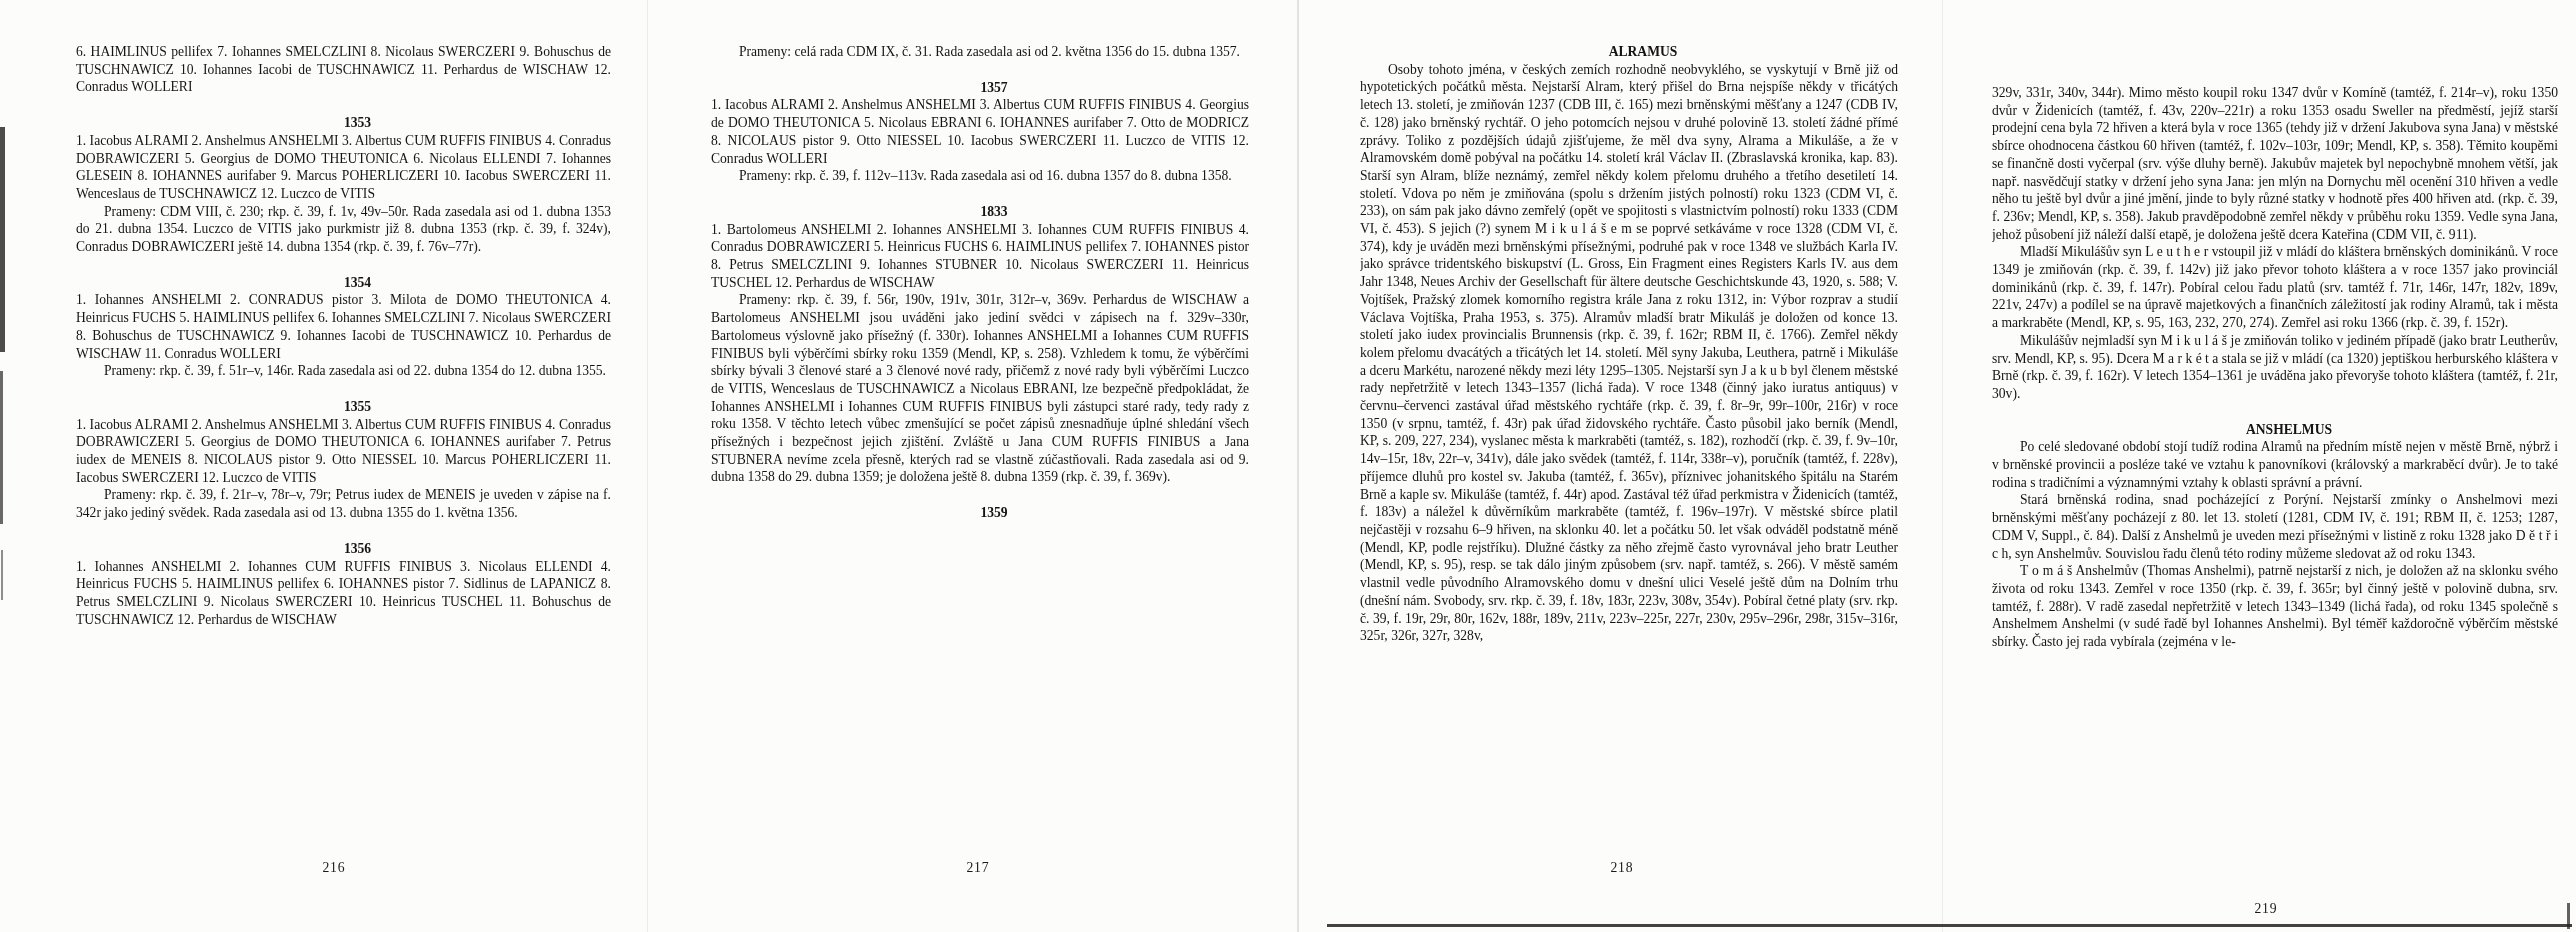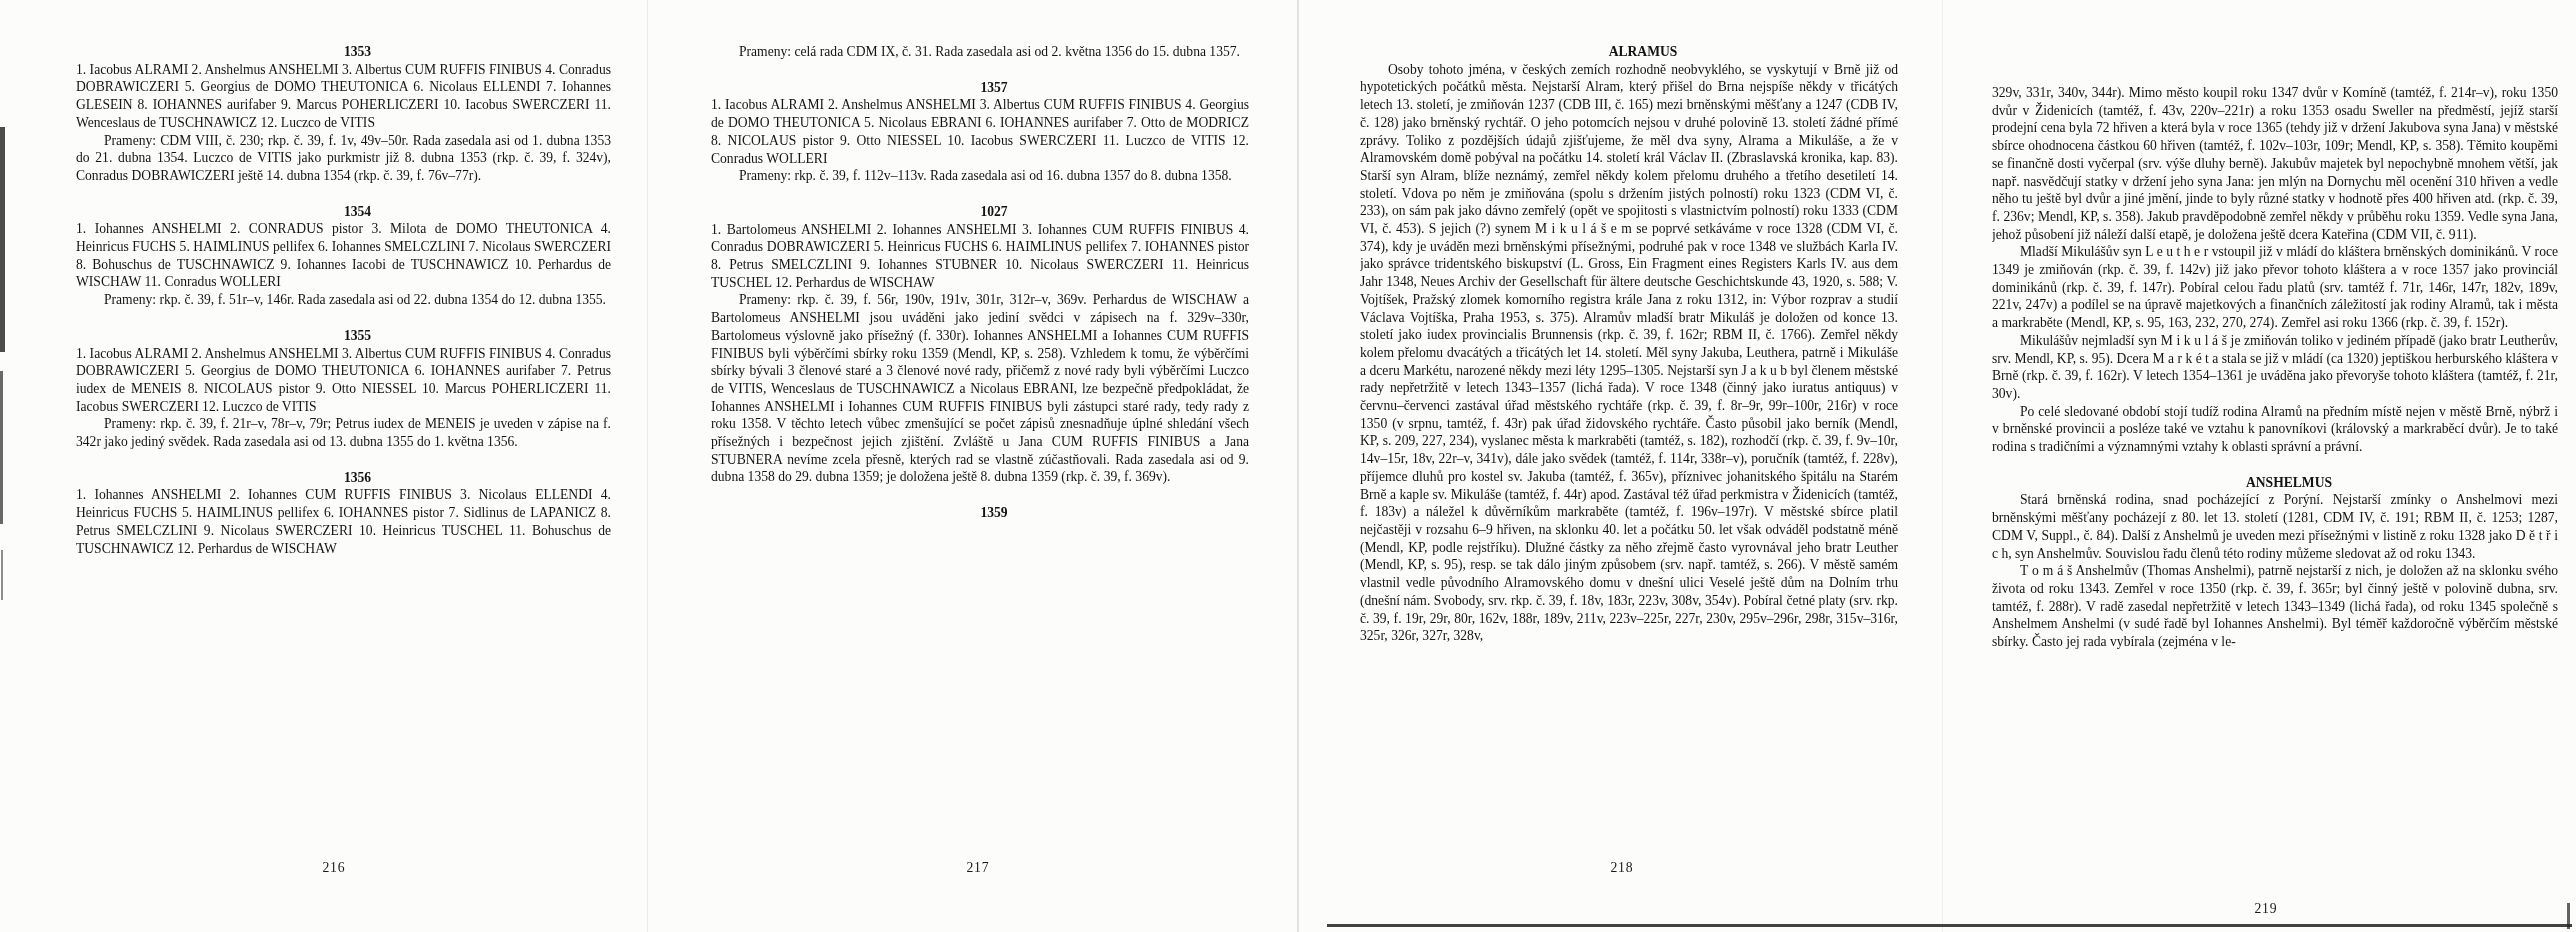--- a/index.html
+++ b/index.html
@@ -31,61 +31,62 @@
   .bottom-line{left:1327px;top:924px;width:1245px;height:2.6px;background:#23211f;opacity:.85;}
   .corner-tick{left:2567px;top:903px;width:3.4px;height:26px;background:#23211f;opacity:.7;}
 </style>
 </head>
 <body>
 
 <div class="scan">
   <div class="pages" id="pages">
       <div class="page">
         <div class="page-body">
+          <div class="blk cont">6. HAIMLINUS pellifex 7. Iohannes SMELCZLINI 8. Nicolaus SWERCZERI 9. Bohuschus de TUSCHNAWICZ 10. Iohannes Iacobi de TUSCHNAWICZ 11. Perhardus de WISCHAW 12. Conradus WOLLERI</div>
           <div class="blk year">1353</div>
           <div class="blk list">1. Iacobus ALRAMI 2. Anshelmus ANSHELMI 3. Albertus CUM RUFFIS FINIBUS 4. Conradus DOBRAWICZERI 5. Georgius de DOMO THEUTONICA 6. Nicolaus ELLENDI 7. Iohannes GLESEIN 8. IOHANNES aurifaber 9. Marcus POHERLICZERI 10. Iacobus SWERCZERI 11. Wenceslaus de TUSCHNAWICZ 12. Luczco de VITIS</div>
           <div class="blk source">Prameny: CDM VIII, č. 230; rkp. č. 39, f. 1v, 49v–50r. Rada zasedala asi od 1. dubna 1353 do 21. dubna 1354. Luczco de VITIS jako purkmistr již 8. dubna 1353 (rkp. č. 39, f. 324v), Conradus DOBRAWICZERI ještě 14. dubna 1354 (rkp. č. 39, f. 76v–77r).</div>
           <div class="blk year">1354</div>
           <div class="blk list">1. Iohannes ANSHELMI 2. CONRADUS pistor 3. Milota de DOMO THEUTONICA 4. Heinricus FUCHS 5. HAIMLINUS pellifex 6. Iohannes SMELCZLINI 7. Nicolaus SWERCZERI 8. Bohuschus de TUSCHNAWICZ 9. Iohannes Iacobi de TUSCHNAWICZ 10. Perhardus de WISCHAW 11. Conradus WOLLERI</div>
           <div class="blk source">Prameny: rkp. č. 39, f. 51r–v, 146r. Rada zasedala asi od 22. dubna 1354 do 12. dubna 1355.</div>
           <div class="blk year">1355</div>
           <div class="blk list">1. Iacobus ALRAMI 2. Anshelmus ANSHELMI 3. Albertus CUM RUFFIS FINIBUS 4. Conradus DOBRAWICZERI 5. Georgius de DOMO THEUTONICA 6. IOHANNES aurifaber 7. Petrus iudex de MENEIS 8. NICOLAUS pistor 9. Otto NIESSEL 10. Marcus POHERLICZERI 11. Iacobus SWERCZERI 12. Luczco de VITIS</div>
           <div class="blk source">Prameny: rkp. č. 39, f. 21r–v, 78r–v, 79r; Petrus iudex de MENEIS je uveden v zápise na f. 342r jako jediný svědek. Rada zasedala asi od 13. dubna 1355 do 1. května 1356.</div>
           <div class="blk year">1356</div>
           <div class="blk list">1. Iohannes ANSHELMI 2. Iohannes CUM RUFFIS FINIBUS 3. Nicolaus ELLENDI 4. Heinricus FUCHS 5. HAIMLINUS pellifex 6. IOHANNES pistor 7. Sidlinus de LAPANICZ 8. Petrus SMELCZLINI 9. Nicolaus SWERCZERI 10. Heinricus TUSCHEL 11. Bohuschus de TUSCHNAWICZ 12. Perhardus de WISCHAW</div>
         </div>
         <div class="pagenum">216</div>
       </div>
       <div class="page">
         <div class="page-body">
           <div class="blk source">Prameny: celá rada CDM IX, č. 31. Rada zasedala asi od 2. května 1356 do 15. dubna 1357.</div>
           <div class="blk year">1357</div>
           <div class="blk list">1. Iacobus ALRAMI 2. Anshelmus ANSHELMI 3. Albertus CUM RUFFIS FINIBUS 4. Georgius de DOMO THEUTONICA 5. Nicolaus EBRANI 6. IOHANNES aurifaber 7. Otto de MODRICZ 8. NICOLAUS pistor 9. Otto NIESSEL 10. Iacobus SWERCZERI 11. Luczco de VITIS 12. Conradus WOLLERI</div>
           <div class="blk source">Prameny: rkp. č. 39, f. 112v–113v. Rada zasedala asi od 16. dubna 1357 do 8. dubna 1358.</div>
-          <div class="blk year">1027</div>
+          <div class="blk year">1833</div>
           <div class="blk list">1. Bartolomeus ANSHELMI 2. Iohannes ANSHELMI 3. Iohannes CUM RUFFIS FINIBUS 4. Conradus DOBRAWICZERI 5. Heinricus FUCHS 6. HAIMLINUS pellifex 7. IOHANNES pistor 8. Petrus SMELCZLINI 9. Iohannes STUBNER 10. Nicolaus SWERCZERI 11. Heinricus TUSCHEL 12. Perhardus de WISCHAW</div>
           <div class="blk source">Prameny: rkp. č. 39, f. 56r, 190v, 191v, 301r, 312r–v, 369v. Perhardus de WISCHAW a Bartolomeus ANSHELMI jsou uváděni jako jediní svědci v zápisech na f. 329v–330r, Bartolomeus výslovně jako přísežný (f. 330r). Iohannes ANSHELMI a Iohannes CUM RUFFIS FINIBUS byli výběrčími sbírky roku 1359 (Mendl, KP, s. 258). Vzhledem k tomu, že výběrčími sbírky bývali 3 členové staré a 3 členové nové rady, přičemž z nové rady byli výběrčími Luczco de VITIS, Wenceslaus de TUSCHNAWICZ a Nicolaus EBRANI, lze bezpečně předpokládat, že Iohannes ANSHELMI i Iohannes CUM RUFFIS FINIBUS byli zástupci staré rady, tedy rady z roku 1358. V těchto letech vůbec zmenšující se počet zápisů znesnadňuje úplné shledání všech přísežných i bezpečnost jejich zjištění. Zvláště u Jana CUM RUFFIS FINIBUS a Jana STUBNERA nevíme zcela přesně, kterých rad se vlastně zúčastňovali. Rada zasedala asi od 9. dubna 1358 do 29. dubna 1359; je doložena ještě 8. dubna 1359 (rkp. č. 39, f. 369v).</div>
           <div class="blk year">1359</div>
         </div>
         <div class="pagenum">217</div>
       </div>
       <div class="page">
         <div class="page-body">
           <div class="blk entry">ALRAMUS</div>
           <div class="blk para">Osoby tohoto jména, v českých zemích rozhodně neobvyklého, se vyskytují v Brně již od hypotetických počátků města. Nejstarší Alram, který přišel do Brna nejspíše někdy v třicátých letech 13. století, je zmiňován 1237 (CDB III, č. 165) mezi brněnskými měšťany a 1247 (CDB IV, č. 128) jako brněnský rychtář. O jeho potomcích nejsou v druhé polovině 13. století žádné přímé zprávy. Toliko z pozdějších údajů zjišťujeme, že měl dva syny, Alrama a Mikuláše, a že v Alramovském domě pobýval na počátku 14. století král Václav II. (Zbraslavská kronika, kap. 83). Starší syn Alram, blíže neznámý, zemřel někdy kolem přelomu druhého a třetího desetiletí 14. století. Vdova po něm je zmiňována (spolu s držením jistých polností) roku 1323 (CDM VI, č. 233), on sám pak jako dávno zemřelý (opět ve spojitosti s vlastnictvím polností) roku 1333 (CDM VI, č. 453). S jejich (?) synem M i k u l á š e m se poprvé setkáváme v roce 1328 (CDM VI, č. 374), kdy je uváděn mezi brněnskými přísežnými, podruhé pak v roce 1348 ve službách Karla IV. jako správce tridentského biskupství (L. Gross, Ein Fragment eines Registers Karls IV. aus dem Jahr 1348, Neues Archiv der Gesellschaft für ältere deutsche Geschichtskunde 43, 1920, s. 588; V. Vojtíšek, Pražský zlomek komorního registra krále Jana z roku 1312, in: Výbor rozprav a studií Václava Vojtíška, Praha 1953, s. 375). Alramův mladší bratr Mikuláš je doložen od konce 13. století jako iudex provincialis Brunnensis (rkp. č. 39, f. 162r; RBM II, č. 1766). Zemřel někdy kolem přelomu dvacátých a třicátých let 14. století. Měl syny Jakuba, Leuthera, patrně i Mikuláše a dceru Markétu, narozené někdy mezi léty 1295–1305. Nejstarší syn J a k u b byl členem městské rady nepřetržitě v letech 1343–1357 (lichá řada). V roce 1348 (činný jako iuratus antiquus) v červnu–červenci zastával úřad městského rychtáře (rkp. č. 39, f. 8r–9r, 99r–100r, 216r) v roce 1350 (v srpnu, tamtéž, f. 43r) pak úřad židovského rychtáře. Často působil jako berník (Mendl, KP, s. 209, 227, 234), vyslanec města k markraběti (tamtéž, s. 182), rozhodčí (rkp. č. 39, f. 9v–10r, 14v–15r, 18v, 22r–v, 341v), dále jako svědek (tamtéž, f. 114r, 338r–v), poručník (tamtéž, f. 228v), příjemce dluhů pro kostel sv. Jakuba (tamtéž, f. 365v), příznivec johanitského špitálu na Starém Brně a kaple sv. Mikuláše (tamtéž, f. 44r) apod. Zastával též úřad perkmistra v Židenicích (tamtéž, f. 183v) a náležel k důvěrníkům markraběte (tamtéž, f. 196v–197r). V městské sbírce platil nejčastěji v rozsahu 6–9 hřiven, na sklonku 40. let a počátku 50. let však odváděl podstatně méně (Mendl, KP, podle rejstříku). Dlužné částky za něho zřejmě často vyrovnával jeho bratr Leuther (Mendl, KP, s. 95), resp. se tak dálo jiným způsobem (srv. např. tamtéž, s. 266). V městě samém vlastnil vedle původního Alramovského domu v dnešní ulici Veselé ještě dům na Dolním trhu (dnešní nám. Svobody, srv. rkp. č. 39, f. 18v, 183r, 223v, 308v, 354v). Pobíral četné platy (srv. rkp. č. 39, f. 19r, 29r, 80r, 162v, 188r, 189v, 211v, 223v–225r, 227r, 230v, 295v–296r, 298r, 315v–316r, 325r, 326r, 327r, 328v,</div>
         </div>
         <div class="pagenum">218</div>
       </div>
       <div class="page">
         <div class="page-body">
           <div class="blk contpara">329v, 331r, 340v, 344r). Mimo město koupil roku 1347 dvůr v Komíně (tamtéž, f. 214r–v), roku 1350 dvůr v Židenicích (tamtéž, f. 43v, 220v–221r) a roku 1353 osadu Sweller na předměstí, jejíž starší prodejní cena byla 72 hřiven a která byla v roce 1365 (tehdy již v držení Jakubova syna Jana) v městské sbírce ohodnocena částkou 60 hřiven (tamtéž, f. 102v–103r, 109r; Mendl, KP, s. 358). Těmito koupěmi se finančně dosti vyčerpal (srv. výše dluhy berně). Jakubův majetek byl nepochybně mnohem větší, jak např. nasvědčují statky v držení jeho syna Jana: jen mlýn na Dornychu měl ocenění 310 hřiven a vedle něho tu ještě byl dvůr a jiné jmění, jinde to byly různé statky v hodnotě přes 400 hřiven atd. (rkp. č. 39, f. 236v; Mendl, KP, s. 358). Jakub pravděpodobně zemřel někdy v průběhu roku 1359. Vedle syna Jana, jehož působení již náleží další etapě, je doložena ještě dcera Kateřina (CDM VII, č. 911).</div>
           <div class="blk para">Mladší Mikulášův syn L e u t h e r vstoupil již v mládí do kláštera brněnských dominikánů. V roce 1349 je zmiňován (rkp. č. 39, f. 142v) již jako převor tohoto kláštera a v roce 1357 jako provinciál dominikánů (rkp. č. 39, f. 147r). Pobíral celou řadu platů (srv. tamtéž f. 71r, 146r, 147r, 182v, 189v, 221v, 247v) a podílel se na úpravě majetkových a finančních záležitostí jak rodiny Alramů, tak i města a markraběte (Mendl, KP, s. 95, 163, 232, 270, 274). Zemřel asi roku 1366 (rkp. č. 39, f. 152r).</div>
           <div class="blk para">Mikulášův nejmladší syn M i k u l á š je zmiňován toliko v jediném případě (jako bratr Leutherův, srv. Mendl, KP, s. 95). Dcera M a r k é t a stala se již v mládí (ca 1320) jeptiškou herburského kláštera v Brně (rkp. č. 39, f. 162r). V letech 1354–1361 je uváděna jako převoryše tohoto kláštera (tamtéž, f. 21r, 30v).</div>
+          <div class="blk entry">ANSHELMUS</div>
           <div class="blk para">Po celé sledované období stojí tudíž rodina Alramů na předním místě nejen v městě Brně, nýbrž i v brněnské provincii a posléze také ve vztahu k panovníkovi (královský a markraběcí dvůr). Je to také rodina s tradičními a významnými vztahy k oblasti správní a právní.</div>
-          <div class="blk entry">ANSHELMUS</div>
           <div class="blk para">Stará brněnská rodina, snad pocházející z Porýní. Nejstarší zmínky o Anshelmovi mezi brněnskými měšťany pocházejí z 80. let 13. století (1281, CDM IV, č. 191; RBM II, č. 1253; 1287, CDM V, Suppl., č. 84). Další z Anshelmů je uveden mezi přísežnými v listině z roku 1328 jako D ě t ř i c h, syn Anshelmův. Souvislou řadu členů této rodiny můžeme sledovat až od roku 1343.</div>
           <div class="blk para">T o m á š Anshelmův (Thomas Anshelmi), patrně nejstarší z nich, je doložen až na sklonku svého života od roku 1343. Zemřel v roce 1350 (rkp. č. 39, f. 365r; byl činný ještě v polovině dubna, srv. tamtéž, f. 288r). V radě zasedal nepřetržitě v letech 1343–1349 (lichá řada), od roku 1345 společně s Anshelmem Anshelmi (v sudé řadě byl Iohannes Anshelmi). Byl téměř každoročně výběrčím městské sbírky. Často jej rada vybírala (zejména v le-</div>
         </div>
         <div class="pagenum">219</div>
       </div>
     </div>
   <div class="artifact edge-a"></div>
   <div class="artifact edge-b"></div>
   <div class="artifact edge-c"></div>
   <div class="artifact gutter-1"></div>

